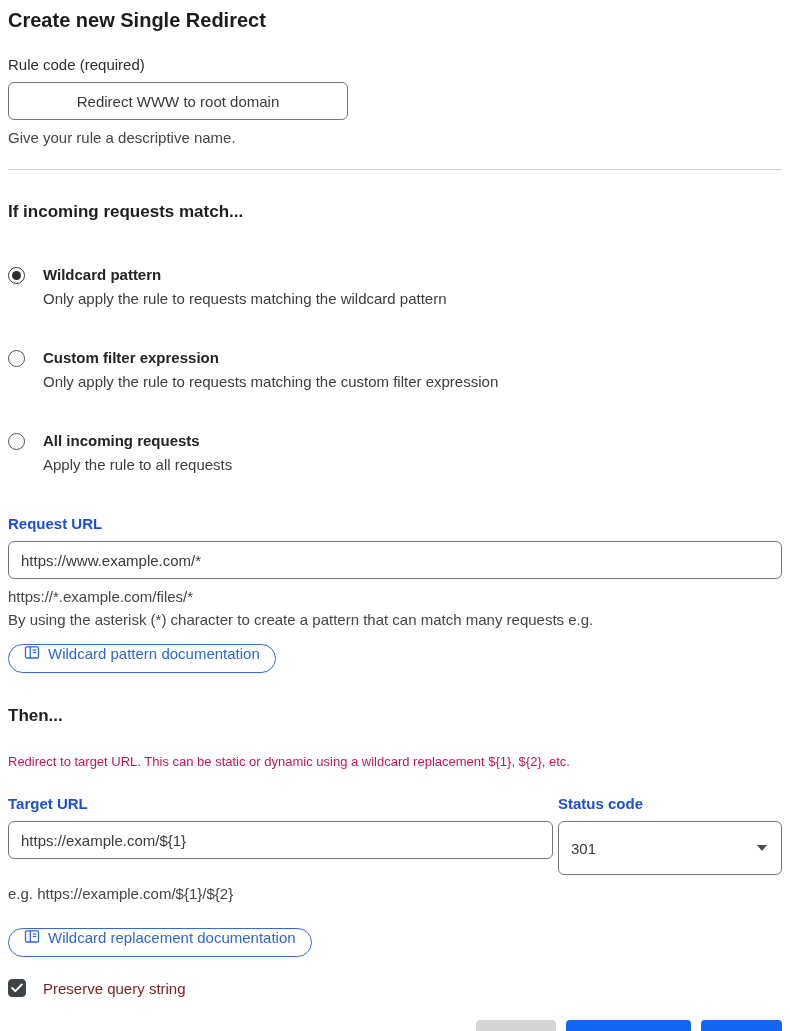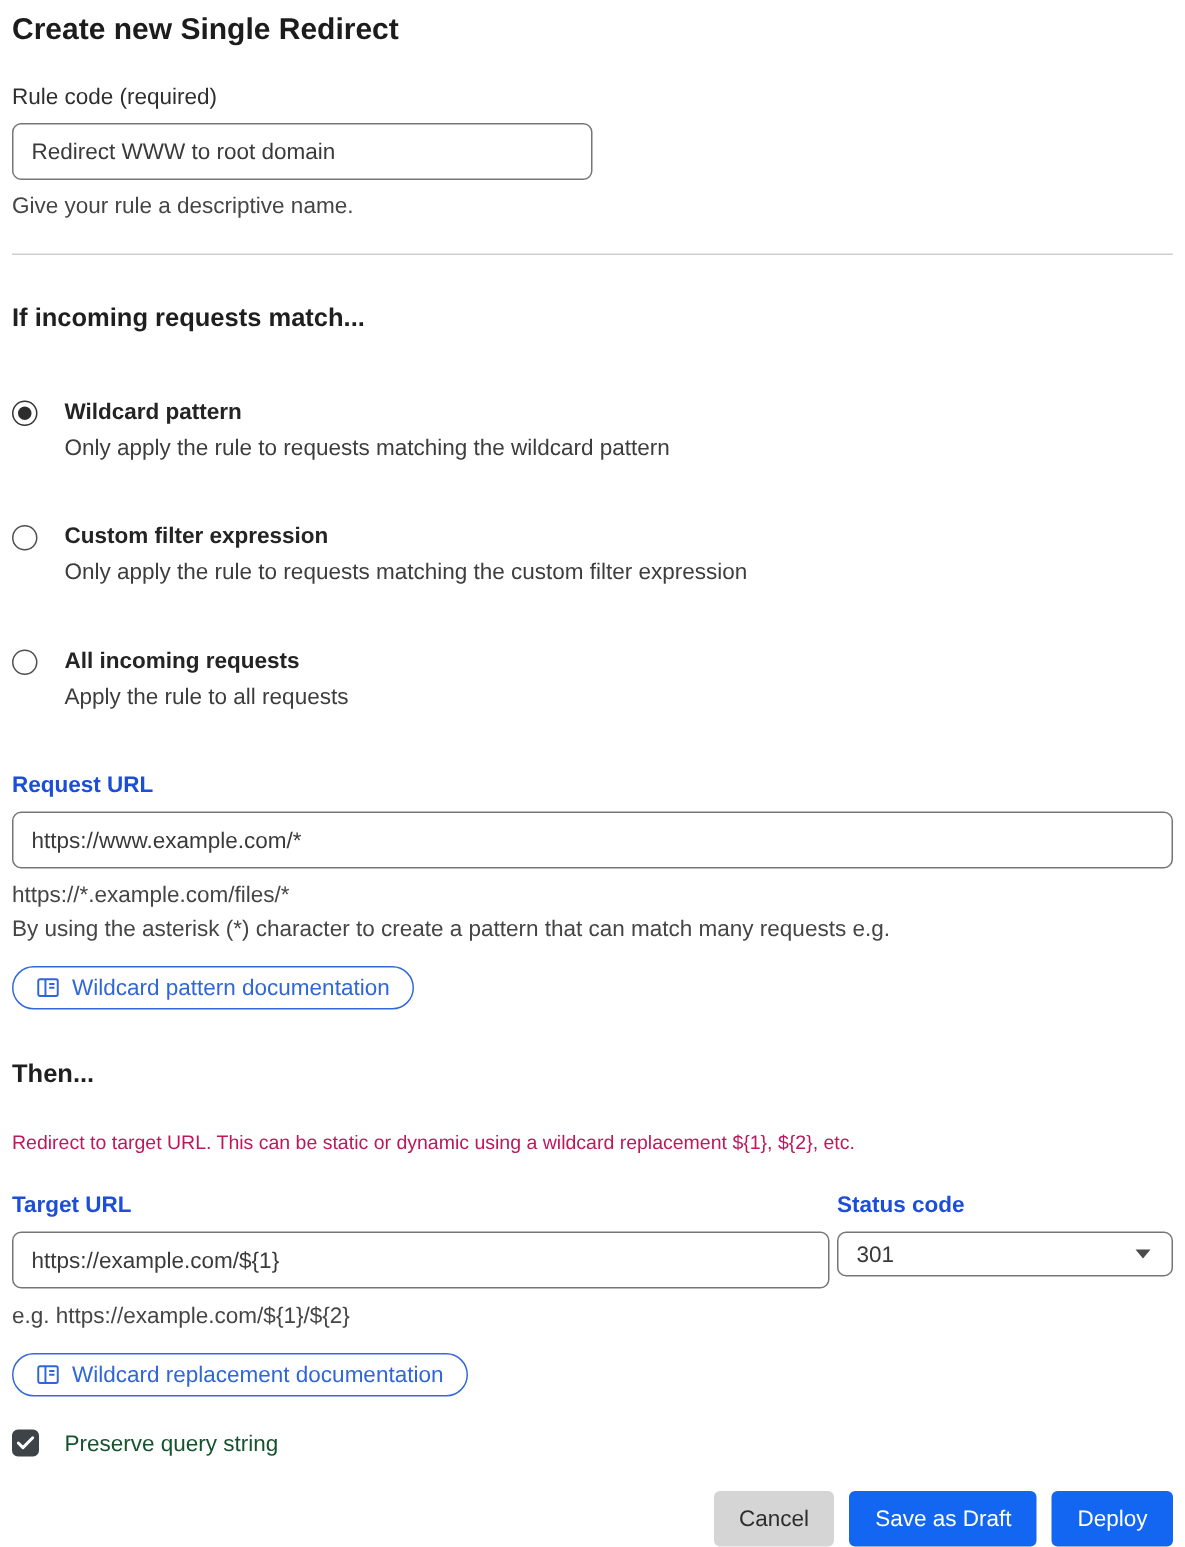--- a/index.html
+++ b/index.html
@@ -36,21 +36,21 @@
     height: 38px;
     border: 1px solid #767676;
     border-radius: 6px;
     padding: 0 12px;
     font-family: "Liberation Sans", sans-serif;
     font-size: 15px;
     color: #3a3a3a;
     background: #fff;
     outline: none;
   }
-  .rule-input { width: 387px; }
+  .rule-input { width: 340px; text-align: center; }
   .full-input { width: 774px; }
 
   .help-text {
     margin-top: 6px;
     font-size: 15px;
     line-height: 23px;
     color: #454545;
   }
 
   hr.divider {
@@ -91,21 +91,20 @@
   .radio.checked { border-color: #333; }
   .radio.checked .dot { display: block; }
   .radio-label { font-size: 15px; line-height: 18px; font-weight: 700; color: #242424; }
   .radio-desc { margin-top: 5px; font-size: 15px; line-height: 20px; color: #3d3d3d; }
 
   .url-field { margin-top: 0; }
 
   .pill-button {
     margin-top: 13px;
     display: inline-flex;
-    align-items: center;
     gap: 8px;
     height: 29px;
     padding: 0 15px;
     border: 1.5px solid #3468d9;
     border-radius: 15px;
     background: #ffffff;
     color: #2f66d8;
     font-family: "Liberation Sans", sans-serif;
     font-size: 15px;
     cursor: pointer;
@@ -124,21 +123,21 @@
     margin-top: 23px;
     display: flex;
     justify-content: space-between;
   }
   .col-target { width: 545px; }
   .col-status { width: 224px; }
   .col-target .text-input, .select-box { width: 100%; }
 
   .select-box {
     margin-top: 8px;
-    height: 30px;
+    height: 54px;
     border: 1px solid #767676;
     border-radius: 6px;
     background: #fff;
     display: flex;
     align-items: center;
     justify-content: space-between;
     padding: 0 14px 0 12px;
     font-size: 15px;
     color: #3a3a3a;
     cursor: pointer;
@@ -149,21 +148,21 @@
     border-right: 5px solid transparent;
     border-top: 6px solid #4a4a4a;
   }
 
   .checkbox-row {
     margin-top: 22px;
     display: flex;
     align-items: center;
     gap: 17px;
     font-size: 15px;
-    color: #14532d;
+    color: #7f1d1d;
     cursor: pointer;
   }
   .checkbox {
     flex: none;
     width: 18px;
     height: 18px;
     border-radius: 4px;
     background: #ffffff;
     border: 1.5px solid #4f4f4f;
     display: flex;
@@ -270,21 +269,21 @@
       <label class="field-label bold">Status code</label>
       <div class="select-box">
         <span>301</span>
         <span class="caret-down"></span>
       </div>
     </div>
   </div>
 
   <div class="help-text" style="margin-top:7px;">e.g. https://example.com/${1}/${2}</div>
 
-  <button class="pill-button" style="margin-top:13px;">
+  <button class="pill-button" style="margin-top:23px;">
     <svg width="16" height="15" viewBox="0 0 16 15" fill="none" stroke="#2f66d8" stroke-width="1.3">
       <rect x="1.5" y="1.8" width="13" height="11.2" rx="1.2"></rect>
       <line x1="6.3" y1="1.8" x2="6.3" y2="13"></line>
       <line x1="8.8" y1="5" x2="12.3" y2="5"></line>
       <line x1="8.8" y1="7.5" x2="12.3" y2="7.5"></line>
     </svg>
     <span>Wildcard replacement documentation</span>
   </button>
 
   <div class="checkbox-row">

